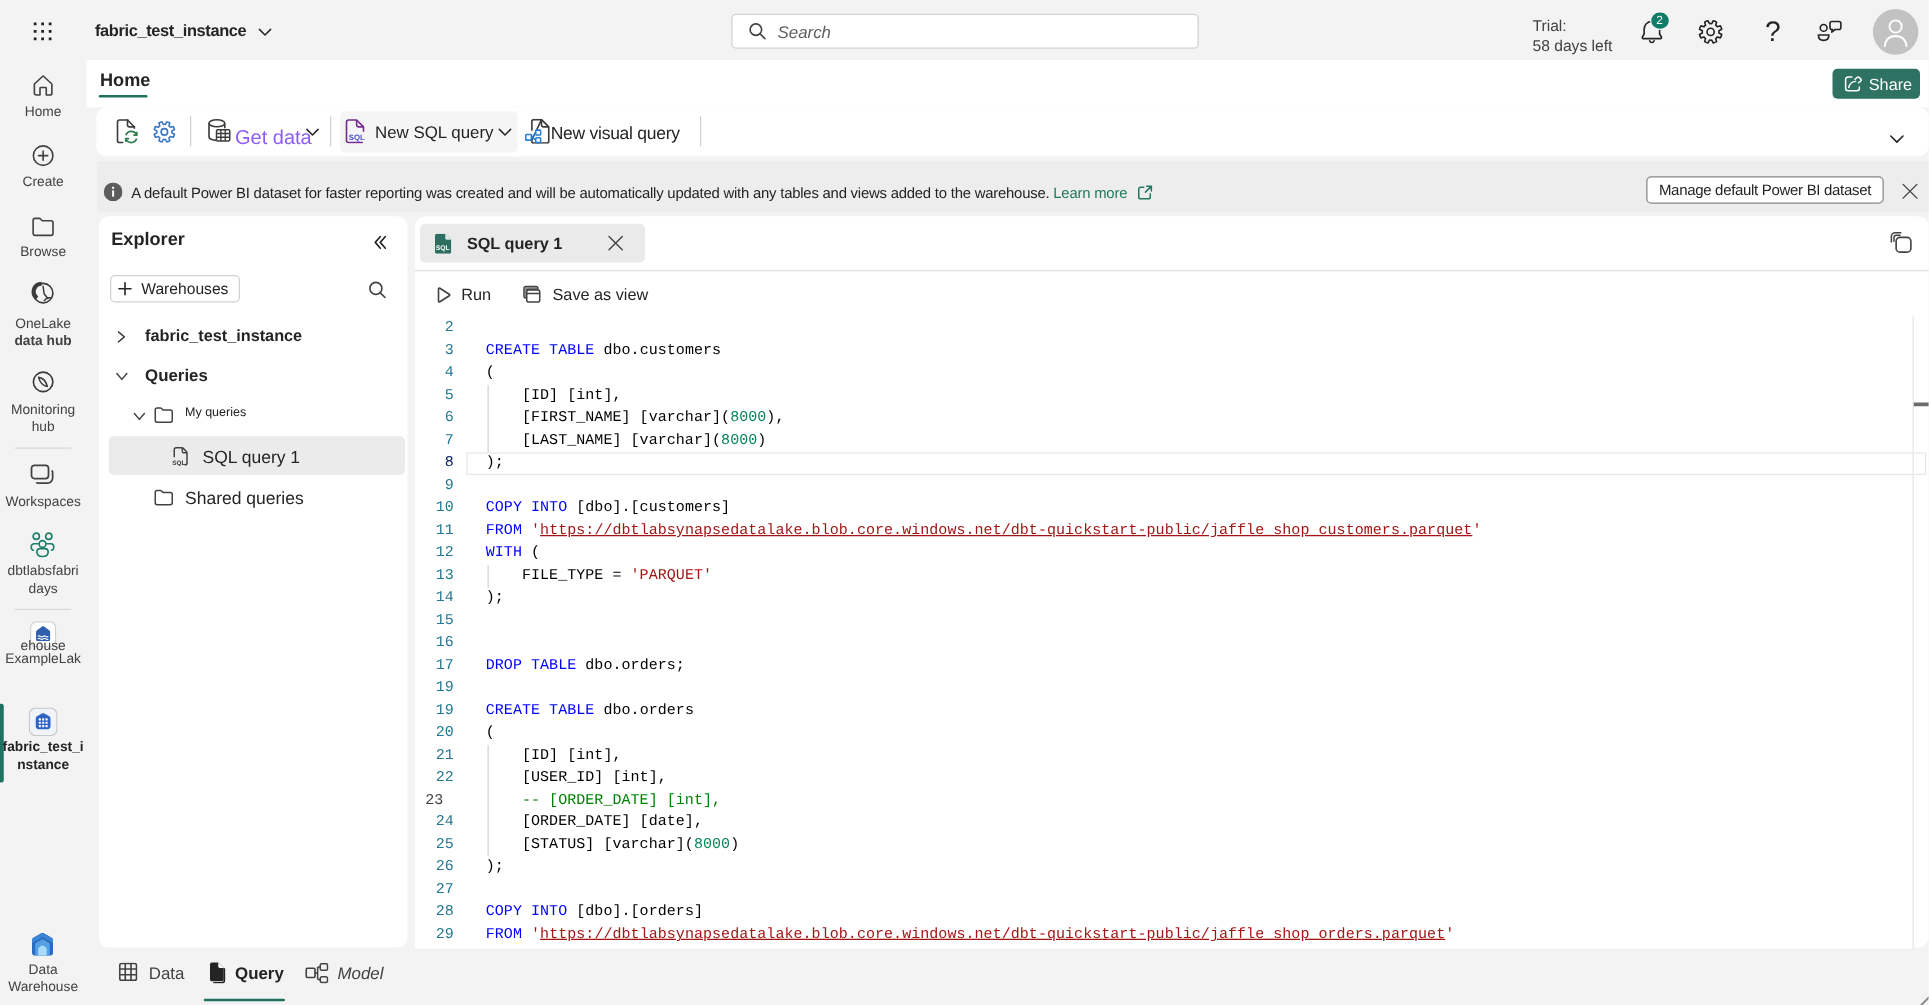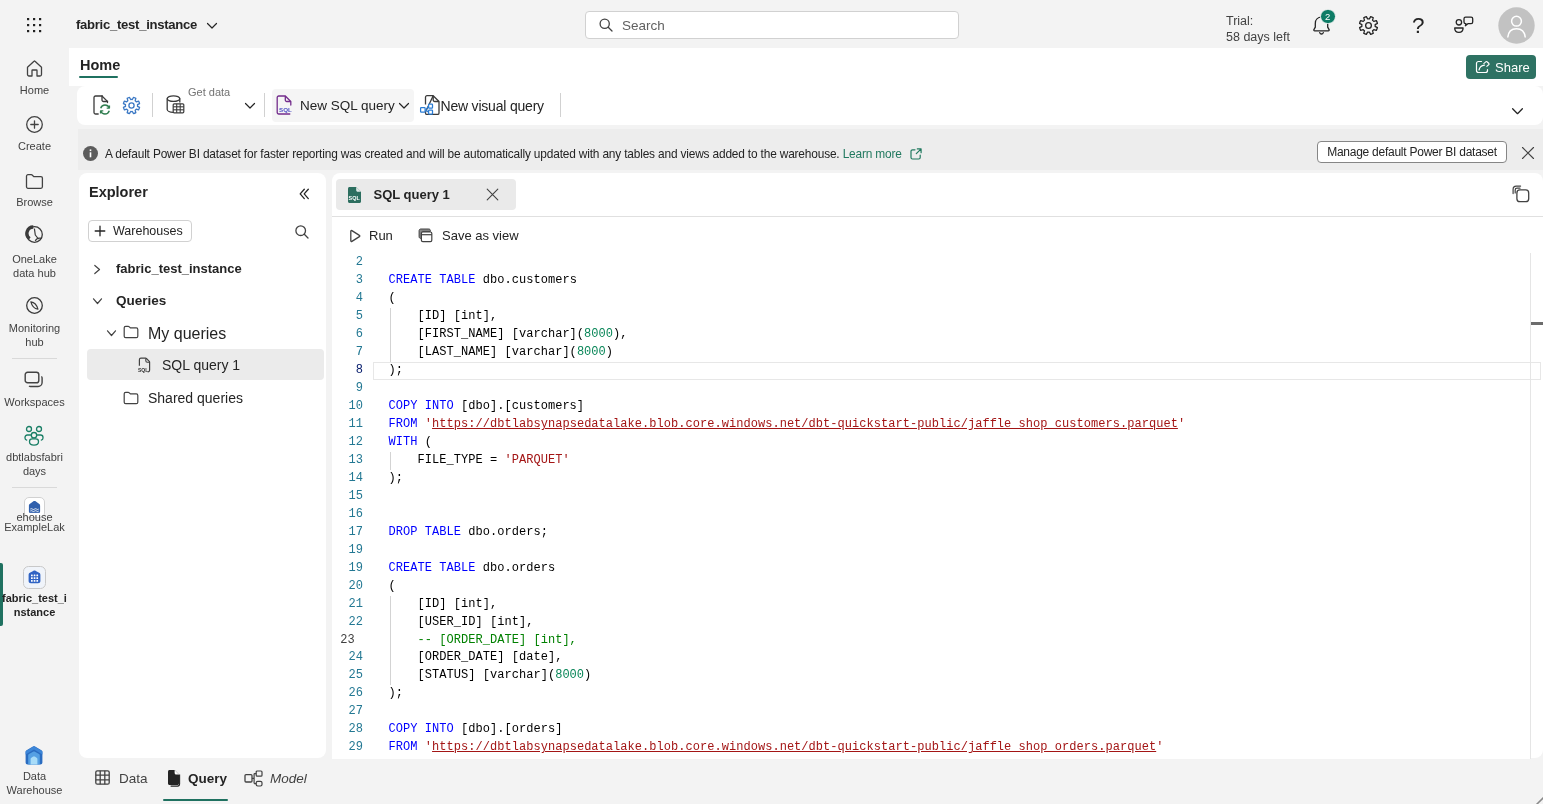--- a/index.html
+++ b/index.html
@@ -23,21 +23,21 @@
   </svg>
 <div class="abs" style="left:76px;top:17px;font-size:13.1px;font-weight:600;color:#242424;letter-spacing:-0.28px">fabric_test_instance</div>
 <svg class="abs" style="left:206px;top:21px" width="12" height="10" viewBox="0 0 12 10">
     <path d="M1.5 2.5 L6 7 L10.5 2.5" fill="none" stroke="#242424" stroke-width="1.2" stroke-linecap="round" stroke-linejoin="round"></path>
   </svg>
 <div class="abs" style="left:585px;top:11px;width:374px;height:28px;background:#fff;border:1px solid #d1d1d1;border-radius:4px;"></div>
 <svg class="abs" style="left:598px;top:17px" width="16" height="16" viewBox="0 0 16 16">
     <circle cx="6.7" cy="6.7" r="4.6" fill="none" stroke="#424242" stroke-width="1.3"></circle>
     <line x1="10.2" y1="10.2" x2="14" y2="14" stroke="#424242" stroke-width="1.3" stroke-linecap="round"></line>
   </svg>
-<div class="abs" style="left:622px;top:18px;font-size:13.5px;color:#616161;">Search</div>
+<div class="abs" style="left:622px;top:18px;font-size:13.5px;color:#616161;font-style:italic;">Search</div>
 <div class="abs" style="left:1226px;top:14px;font-size:12.5px;color:#424242;line-height:15.5px">Trial:<br>58 days left</div>
 <svg class="abs" style="left:1311px;top:15px" width="22" height="21" viewBox="0 0 22 21">
 <path d="M10.5 2.2 C6.8 2.2 4.3 4.9 4.3 8.4 L4.3 12.2 L2.9 14.6 C2.6 15.2 3 15.9 3.7 15.9 L17.3 15.9 C18 15.9 18.4 15.2 18.1 14.6 L16.7 12.2 L16.7 8.4" fill="none" stroke="#242424" stroke-width="1.3" stroke-linecap="round" stroke-linejoin="round"></path>
 <path d="M8.7 17.6 C9 18.5 9.7 19 10.5 19 C11.3 19 12 18.5 12.3 17.6" fill="none" stroke="#242424" stroke-width="1.3" stroke-linecap="round"></path>
 </svg>
 <div class="abs" style="left:1320px;top:8.5px;width:15.5px;height:15.5px;border-radius:50%;background:#0e7c66;border:1.5px solid #f3f3f3;color:#fff;font-size:9.5px;text-align:center;line-height:13px;">2</div>
 <svg class="abs" style="left:1358px;top:15px" width="21" height="21" viewBox="0 0 22 22">
 <path d="M13.24 1.67 A9.60 9.60 0 0 1 16.02 2.81 L15.24 5.43 A7.00 7.00 0 0 1 16.57 6.76 L19.19 5.98 A9.60 9.60 0 0 1 20.33 8.76 L17.94 10.05 A7.00 7.00 0 0 1 17.94 11.95 L20.33 13.24 A9.60 9.60 0 0 1 19.19 16.02 L16.57 15.24 A7.00 7.00 0 0 1 15.24 16.57 L16.02 19.19 A9.60 9.60 0 0 1 13.24 20.33 L11.95 17.94 A7.00 7.00 0 0 1 10.05 17.94 L8.76 20.33 A9.60 9.60 0 0 1 5.98 19.19 L6.76 16.57 A7.00 7.00 0 0 1 5.43 15.24 L2.81 16.02 A9.60 9.60 0 0 1 1.67 13.24 L4.06 11.95 A7.00 7.00 0 0 1 4.06 10.05 L1.67 8.76 A9.60 9.60 0 0 1 2.81 5.98 L5.43 6.76 A7.00 7.00 0 0 1 6.76 5.43 L5.98 2.81 A9.60 9.60 0 0 1 8.76 1.67 L10.05 4.06 A7.00 7.00 0 0 1 11.95 4.06 Z" fill="none" stroke="#242424" stroke-width="1.35" stroke-linejoin="round"></path>
 <circle cx="11" cy="11" r="3.0" fill="none" stroke="#242424" stroke-width="1.35"></circle>
 </svg>
@@ -80,21 +80,21 @@
 <svg class="abs" style="left:166px;top:95px" width="19" height="20" viewBox="0 0 19 20">
 <ellipse cx="7.5" cy="3.6" rx="6.3" ry="2.8" fill="none" stroke="#3b3b3b" stroke-width="1.3"></ellipse>
 <path d="M1.2 3.6 L1.2 14.5 C1.2 15.9 3.9 17.2 7 17.3" fill="none" stroke="#3b3b3b" stroke-width="1.3"></path>
 <path d="M13.8 3.6 L13.8 7.5" fill="none" stroke="#3b3b3b" stroke-width="1.3"></path>
 <rect x="7.2" y="8.8" width="10.6" height="9" rx="1" fill="#fff" stroke="#3b3b3b" stroke-width="1.2"></rect>
 <line x1="7.2" y1="11.8" x2="17.8" y2="11.8" stroke="#3b3b3b" stroke-width="1.1"></line>
 <line x1="7.2" y1="14.8" x2="17.8" y2="14.8" stroke="#3b3b3b" stroke-width="1.1"></line>
 <line x1="10.7" y1="8.8" x2="10.7" y2="17.8" stroke="#3b3b3b" stroke-width="1.1"></line>
 <line x1="14.2" y1="8.8" x2="14.2" y2="17.8" stroke="#3b3b3b" stroke-width="1.1"></line>
 </svg>
-<div class="abs" style="left:188px;top:86px;font-size:11px;color:#737373;">Get data</div>
+<div class="abs" style="left:188px;top:102px;font-size:16px;color:#8b5cf6;">Get data</div>
 <svg class="abs" style="left:244px;top:101px" width="12" height="10" viewBox="0 0 12 10">
     <path d="M1.5 2.5 L6 7 L10.5 2.5" fill="none" stroke="#242424" stroke-width="1.2" stroke-linecap="round" stroke-linejoin="round"></path>
   </svg>
 <div class="abs" style="left:264px;top:93px;width:1px;height:24px;background:#d1d1d1;"></div>
 <div class="abs" style="left:272px;top:89px;width:142px;height:33px;background:#f5f5f5;border-radius:4px;"></div>
 <svg class="abs" style="left:276px;top:95px" width="16" height="20" viewBox="0 0 16 20">
 <path d="M13.8 19 L2.7 19 C1.9 19 1.2 18.3 1.2 17.5 L1.2 2.5 C1.2 1.7 1.9 1 2.7 1 L9.3 1 L14.8 6.5 L14.8 10" fill="none" stroke="#742d8c" stroke-width="1.3" stroke-linecap="round"></path>
 <path d="M9.3 1 L9.3 5 C9.3 5.8 10 6.5 10.8 6.5 L14.8 6.5" fill="none" stroke="#742d8c" stroke-width="1.3"></path>
 <text x="3" y="17" font-family="Liberation Sans" font-size="6.2" font-weight="700" fill="#4f52c4">SQL</text>
 </svg>
@@ -145,21 +145,21 @@
 <path d="M1.5 3.2 C1.5 2.4 2.2 1.7 3 1.7 L6.3 1.7 C6.7 1.7 7.1 1.9 7.4 2.2 L8.8 3.6 L15.9 3.6 C16.7 3.6 17.4 4.3 17.4 5.1 L17.4 13.8 C17.4 14.6 16.7 15.3 15.9 15.3 L3 15.3 C2.2 15.3 1.5 14.6 1.5 13.8 Z" fill="none" stroke="#424242" stroke-width="1.3"></path>
 </svg>
 <div class="lbl" style="left:0;top:194.5px;font-weight:400;color:#424242;">Browse</div>
 <svg class="abs" style="left:25px;top:225px" width="19" height="19" viewBox="0 0 19 19">
 <circle cx="9.5" cy="9.5" r="7.8" fill="none" stroke="#3b3b3b" stroke-width="1.3"></circle>
 <path d="M8.3 2 A 6.4 6.4 0 0 0 4.6 13.6" fill="none" stroke="#3b3b3b" stroke-width="3.4"></path>
 <path d="M9.4 3.6 L10.3 10 L13.6 14.2" fill="none" stroke="#3b3b3b" stroke-width="1.2" stroke-linejoin="round"></path>
 <path d="M10.2 15.9 C11.3 13.9 13.8 12.7 16.6 13.4" fill="none" stroke="#3b3b3b" stroke-width="1.2"></path>
 </svg>
 <div class="lbl" style="left:0;top:251.5px;font-weight:400;color:#424242;">OneLake</div>
-<div class="lbl" style="left:0;top:265.5px;font-weight:400;color:#424242;">data hub</div>
+<div class="lbl" style="left:0;top:265.5px;font-weight:700;color:#424242;">data hub</div>
 <svg class="abs" style="left:25px;top:296px" width="19" height="19" viewBox="0 0 19 19">
 <circle cx="9.5" cy="9.5" r="7.8" fill="none" stroke="#3b3b3b" stroke-width="1.3"></circle>
 <path d="M5.9 5.9 C9.3 6.3 11.7 8.6 12.9 13.2 C9.5 12.8 7.1 10.5 5.9 5.9 Z" fill="none" stroke="#3b3b3b" stroke-width="1.25" stroke-linejoin="round"></path>
 </svg>
 <div class="lbl" style="left:0;top:321px;font-weight:400;color:#424242;">Monitoring</div>
 <div class="lbl" style="left:0;top:335px;font-weight:400;color:#424242;">hub</div>
 <div class="abs" style="left:12px;top:358px;width:45px;height:1px;background:#d9d9d9;"></div>
 <svg class="abs" style="left:24px;top:371px" width="21" height="18" viewBox="0 0 21 18">
 <rect x="1.2" y="1.2" width="13.6" height="10.6" rx="2.4" fill="none" stroke="#424242" stroke-width="1.4"></rect>
 <path d="M17.3 5.5 C17.8 5.8 18.1 6.3 18.1 7 L18.1 11.5 C18.1 13.7 16.3 15.5 14.1 15.5 L6.5 15.5 C5.9 15.5 5.4 15.2 5.1 14.8" fill="none" stroke="#424242" stroke-width="1.4"></path>
@@ -231,21 +231,21 @@
 <svg class="abs" style="left:92px;top:297px" width="11" height="8" viewBox="0 0 11 8">
     <path d="M1.5 1.8 L5.5 6.5 L9.5 1.8" fill="none" stroke="#424242" stroke-width="1.2" stroke-linecap="round" stroke-linejoin="round"></path>
   </svg>
 <div class="abs" style="left:116px;top:293px;font-size:13.5px;font-weight:600;color:#242424;">Queries</div>
 <svg class="abs" style="left:106px;top:328.5px" width="11" height="8" viewBox="0 0 11 8">
     <path d="M1.5 1.8 L5.5 6.5 L9.5 1.8" fill="none" stroke="#424242" stroke-width="1.2" stroke-linecap="round" stroke-linejoin="round"></path>
   </svg>
 <svg class="abs" style="left:123px;top:325px" width="16" height="14" viewBox="0 0 16 14">
 <path d="M1.2 2.8 C1.2 2 1.9 1.3 2.7 1.3 L5.2 1.3 C5.6 1.3 6 1.5 6.3 1.8 L7.4 2.9 L13.3 2.9 C14.1 2.9 14.8 3.6 14.8 4.4 L14.8 11.2 C14.8 12 14.1 12.7 13.3 12.7 L2.7 12.7 C1.9 12.7 1.2 12 1.2 11.2 Z" fill="none" stroke="#424242" stroke-width="1.2"></path>
 </svg>
-<div class="abs" style="left:148px;top:324.5px;font-size:16px;color:#242424;">My queries</div>
+<div class="abs" style="left:148px;top:324.5px;font-size:10px;color:#242424;">My queries</div>
 <div class="abs" style="left:87px;top:349px;width:237px;height:31px;background:#ebebeb;border-radius:4px;"></div>
 <svg class="abs" style="left:137px;top:357px" width="15" height="16" viewBox="0 0 15 16">
 <path d="M2.4 8.8 L2.4 2.7 C2.4 1.9 3.1 1.2 3.9 1.2 L8.6 1.2 C8.9 1.2 9.2 1.3 9.4 1.5 L12.3 4.4 C12.5 4.6 12.6 4.9 12.6 5.2 L12.6 13.3 C12.6 14.1 11.9 14.8 11.1 14.8 L10.7 14.8" fill="none" stroke="#424242" stroke-width="1.2" stroke-linejoin="round"></path>
 <path d="M8.8 1.4 L8.8 3.7 C8.8 4.5 9.5 5.2 10.3 5.2 L12.4 5.2" fill="none" stroke="#424242" stroke-width="1.1"></path>
 <text x="0.9" y="14.9" font-family="Liberation Sans" font-size="5.1" font-weight="700" fill="#333">SQL</text>
 </svg>
 <div class="abs" style="left:162px;top:357px;font-size:14px;color:#242424;">SQL query 1</div>
 <svg class="abs" style="left:123px;top:390.5px" width="16" height="14" viewBox="0 0 16 14">
 <path d="M1.2 2.8 C1.2 2 1.9 1.3 2.7 1.3 L5.2 1.3 C5.6 1.3 6 1.5 6.3 1.8 L7.4 2.9 L13.3 2.9 C14.1 2.9 14.8 3.6 14.8 4.4 L14.8 11.2 C14.8 12 14.1 12.7 13.3 12.7 L2.7 12.7 C1.9 12.7 1.2 12 1.2 11.2 Z" fill="none" stroke="#424242" stroke-width="1.2"></path>
 </svg>

